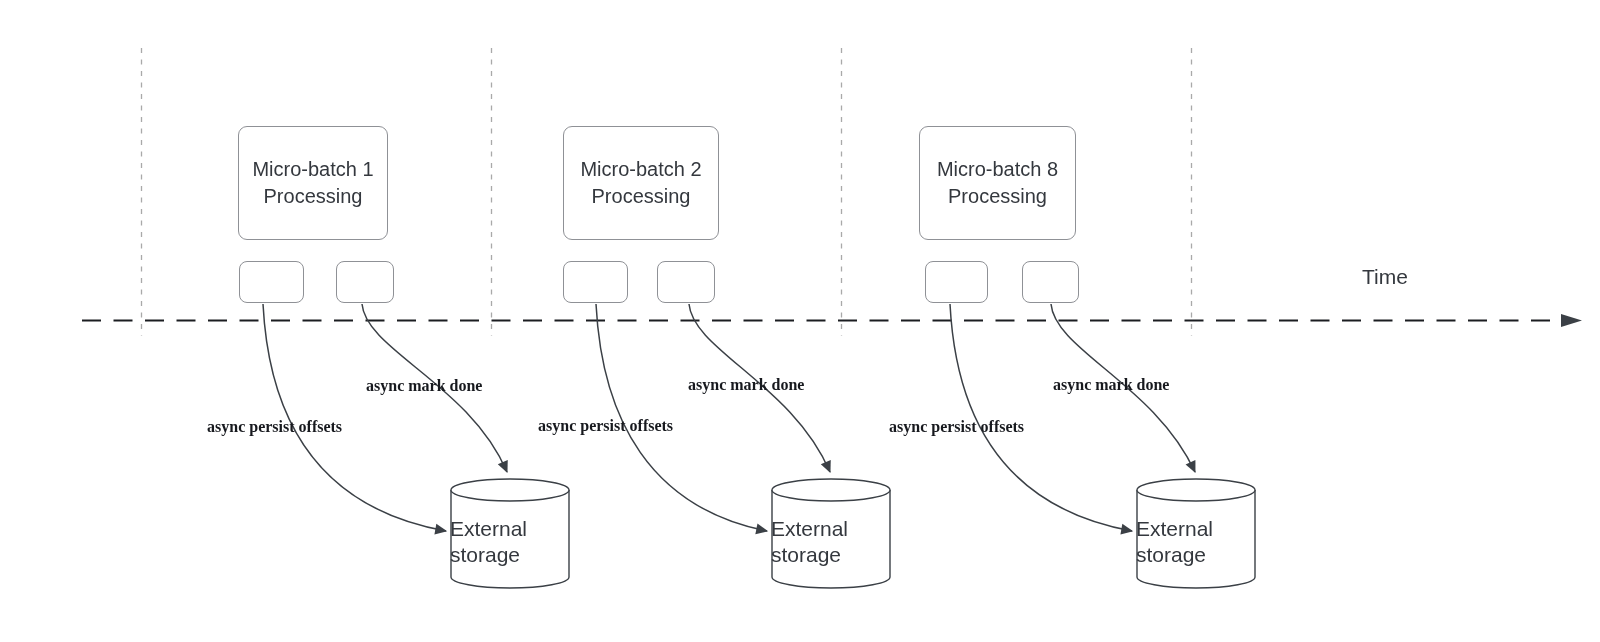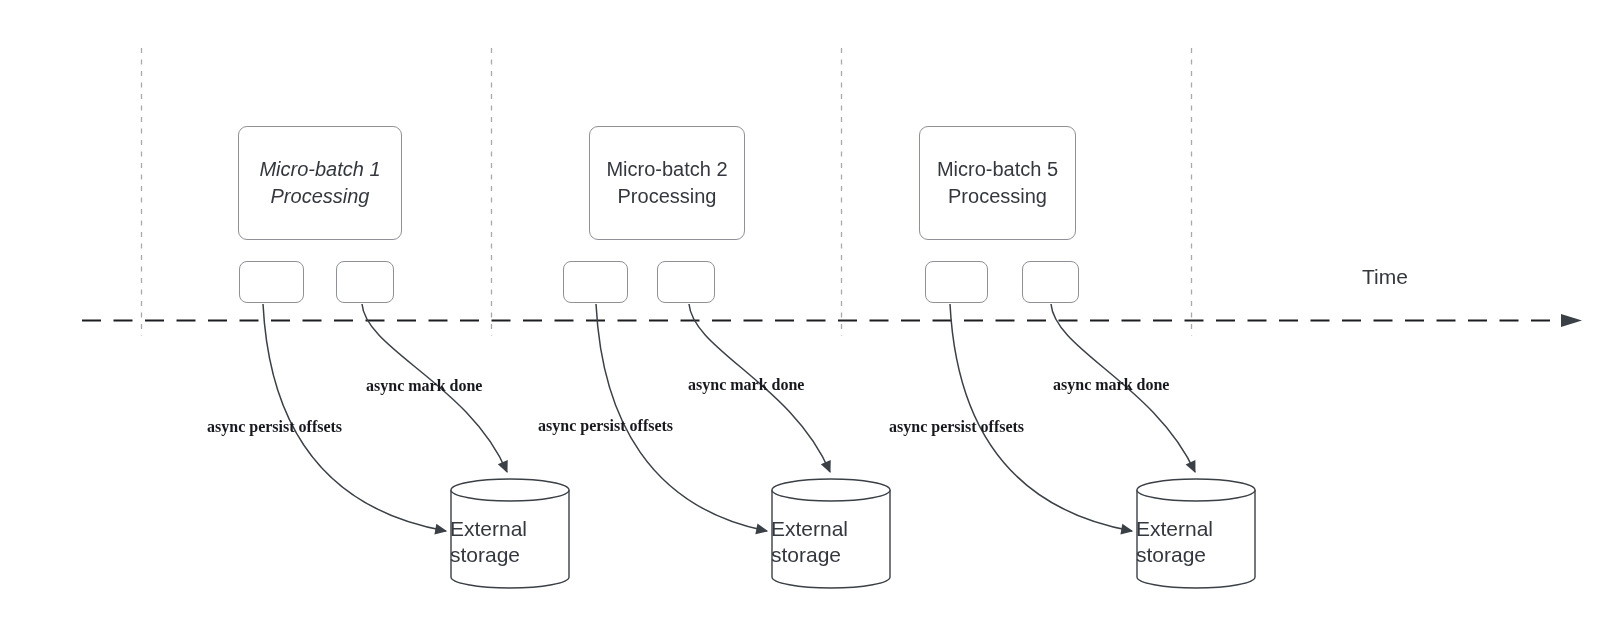--- a/index.html
+++ b/index.html
@@ -78,48 +78,48 @@
     <g>
       <path class="cyl" d="M 772 490 L 772 577 A 59 11 0 0 0 890 577 L 890 490"></path>
       <ellipse class="cyl" cx="831" cy="490" rx="59" ry="11"></ellipse>
     </g>
     <g>
       <path class="cyl" d="M 1137 490 L 1137 577 A 59 11 0 0 0 1255 577 L 1255 490"></path>
       <ellipse class="cyl" cx="1196" cy="490" rx="59" ry="11"></ellipse>
     </g>
   </svg>
 
-  <div class="proc-box" style="left:238px;top:126px;width:164px;height:114px;font-style:italic;">
+  <div class="proc-box" style="left:238px;top:126px;width:150px;height:114px;">
     <span>Micro-batch 1</span>
     <span>Processing</span>
   </div>
   <div class="small-box" style="left:239px;top:261px;width:65px;"></div>
   <div class="small-box" style="left:336px;top:261px;width:58px;"></div>
   <div class="arrow-label" style="left:207px;top:419px;">async persist offsets</div>
   <div class="arrow-label" style="left:366px;top:378px;">async mark done</div>
   <div class="storage-label" style="left:450px;top:516px;">
     <div>External</div>
     <div>storage</div>
   </div>
 
-  <div class="proc-box" style="left:589px;top:126px;width:156px;height:114px;">
+  <div class="proc-box" style="left:563px;top:126px;width:156px;height:114px;">
     <span>Micro-batch 2</span>
     <span>Processing</span>
   </div>
   <div class="small-box" style="left:563px;top:261px;width:65px;"></div>
   <div class="small-box" style="left:657px;top:261px;width:58px;"></div>
   <div class="arrow-label" style="left:538px;top:418px;">async persist offsets</div>
   <div class="arrow-label" style="left:688px;top:377px;">async mark done</div>
   <div class="storage-label" style="left:771px;top:516px;">
     <div>External</div>
     <div>storage</div>
   </div>
 
   <div class="proc-box" style="left:919px;top:126px;width:157px;height:114px;">
-    <span>Micro-batch 5</span>
+    <span>Micro-batch 8</span>
     <span>Processing</span>
   </div>
   <div class="small-box" style="left:925px;top:261px;width:63px;"></div>
   <div class="small-box" style="left:1022px;top:261px;width:57px;"></div>
   <div class="arrow-label" style="left:889px;top:419px;">async persist offsets</div>
   <div class="arrow-label" style="left:1053px;top:377px;">async mark done</div>
   <div class="storage-label" style="left:1136px;top:516px;">
     <div>External</div>
     <div>storage</div>
   </div>

